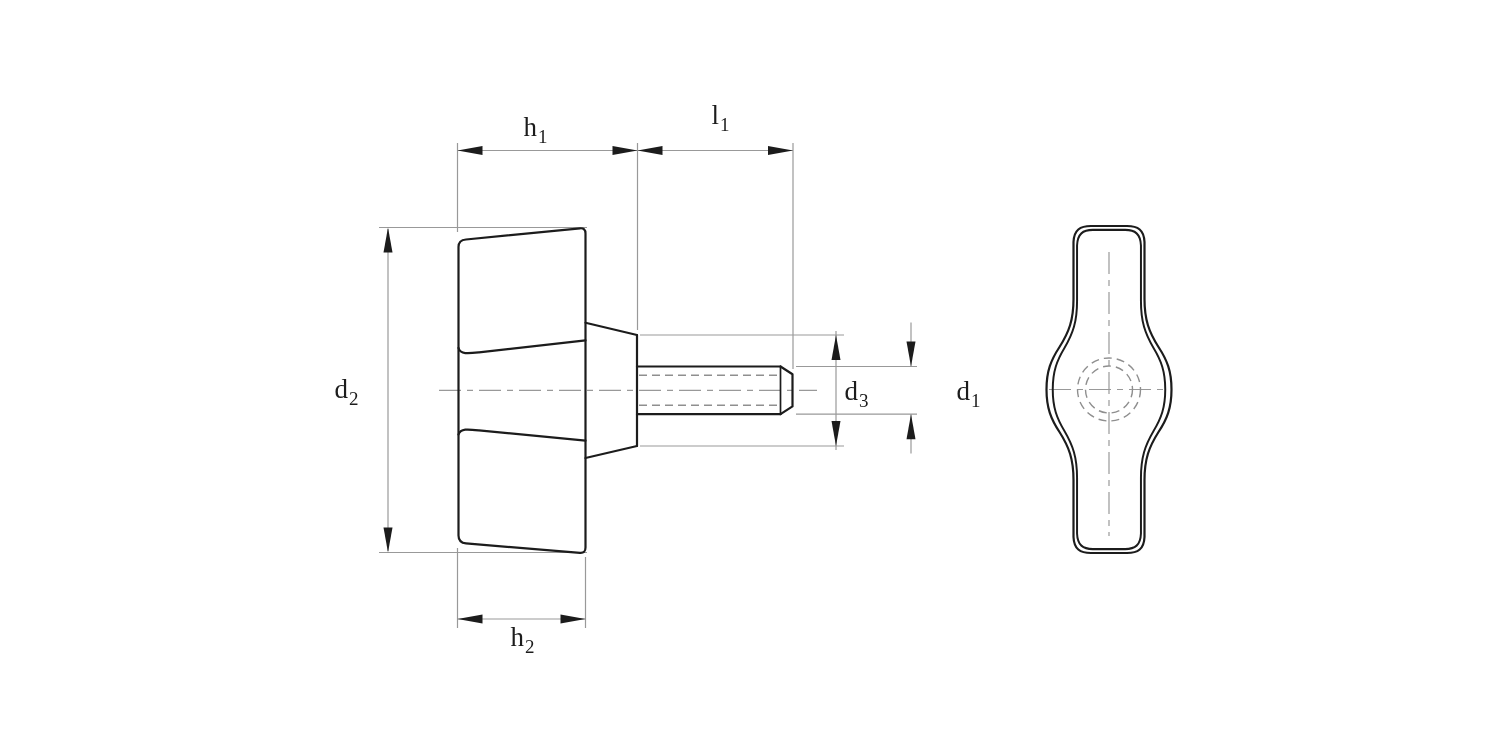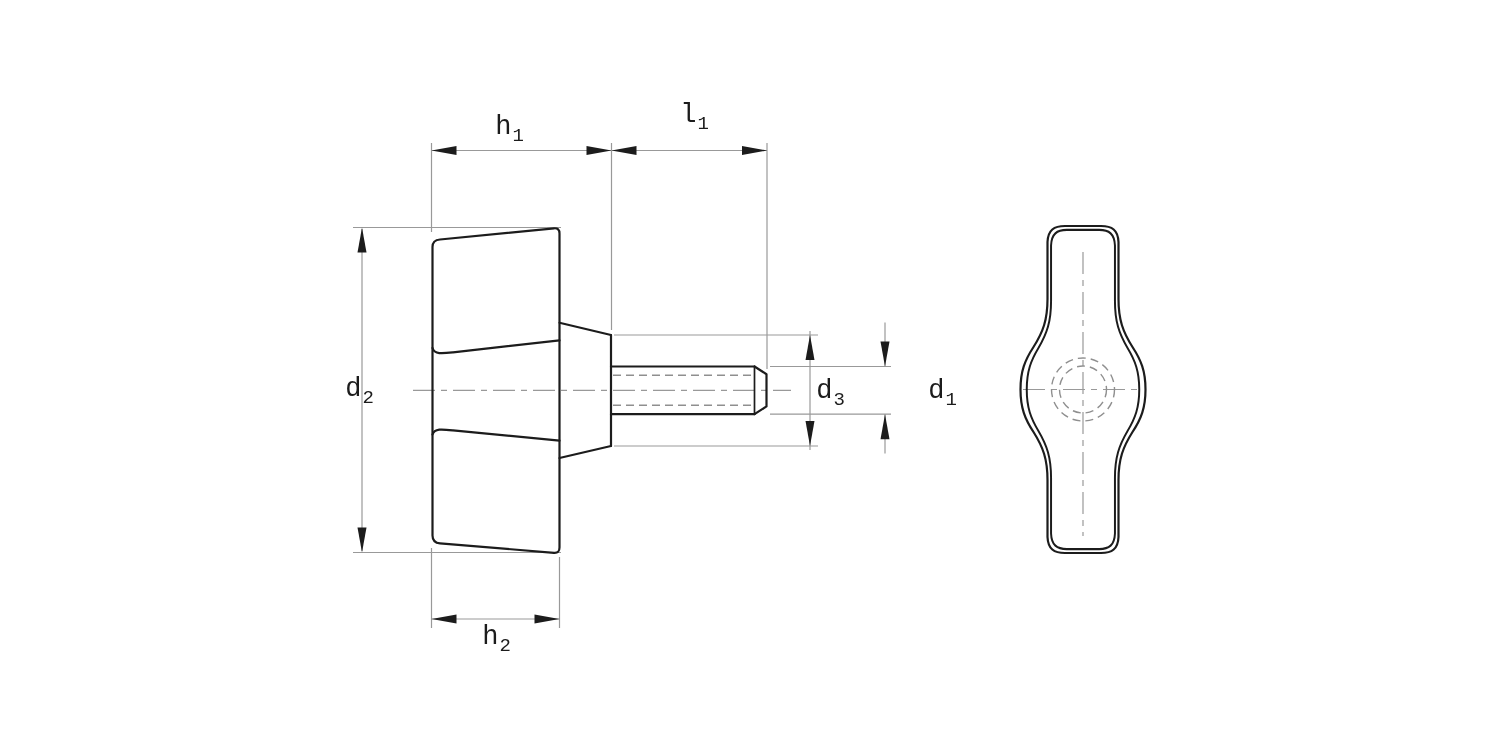--- a/index.html
+++ b/index.html
@@ -6,21 +6,22 @@
     --background:#ffffff;
     --part-outline:#1c1c1c;
     --thin-line:#999999;
     --hidden-line:#8f8f8f;
     --text:#1c1c1c;
   }
   *{margin:0;padding:0;box-sizing:border-box;}
   html,body{width:1500px;height:750px;background:var(--background);overflow:hidden;}
   .canvas{
     position:relative;width:1232px;height:750px;background:var(--background);
-    font-family:Liberation Mono, monospace;
+    font-family:Liberation Serif, serif;
+    margin-left:26px;
   }
   svg{position:absolute;left:0;top:0;}
   .ln-part{fill:none;stroke:var(--part-outline);stroke-width:2.2;stroke-linecap:round;stroke-linejoin:round;}
   .ln-part-med{fill:none;stroke:var(--part-outline);stroke-width:1.7;stroke-linecap:round;stroke-linejoin:round;}
   .ln-thin{fill:none;stroke:var(--thin-line);stroke-width:1.2;}
   .ln-hidden{fill:none;stroke:var(--hidden-line);stroke-width:1.4;stroke-dasharray:8 5;}
   .ln-center{fill:none;stroke:var(--thin-line);stroke-width:1.2;stroke-dasharray:22 6 6 6;}
   .arrow{fill:var(--text);stroke:none;}
   .dim-label{
     position:absolute;transform:translate(-50%,-50%);
@@ -123,21 +124,21 @@
                C 1043 332 1047.5 320 1047.5 299
                L 1047.5 242 C 1048 230 1054 226 1065 226 Z"></path>
       <use href="#wingFront" class="ln-part-med" transform="translate(1083 389.5) scale(0.90 0.976) translate(-1083 -389.5)"></use>
     </g>
   </svg>
 
   <div class="dim-label" style="left:509px;top:127px;"><span>h</span><span class="sub">1</span></div>
 
   <div class="dim-label" style="left:694px;top:115px;"><span>l</span><span class="sub">1</span></div>
 
-  <div class="dim-label" style="left:359px;top:389px;"><span>d</span><span class="sub">2</span></div>
+  <div class="dim-label" style="left:320px;top:389px;"><span>d</span><span class="sub">2</span></div>
 
   <div class="dim-label" style="left:830px;top:391px;"><span>d</span><span class="sub">3</span></div>
 
   <div class="dim-label" style="left:942px;top:391px;"><span>d</span><span class="sub">1</span></div>
 
   <div class="dim-label" style="left:496px;top:637px;text-align:center;"><span>h</span><span class="sub">2</span></div>
 
 </div>
 
 </body></html>

